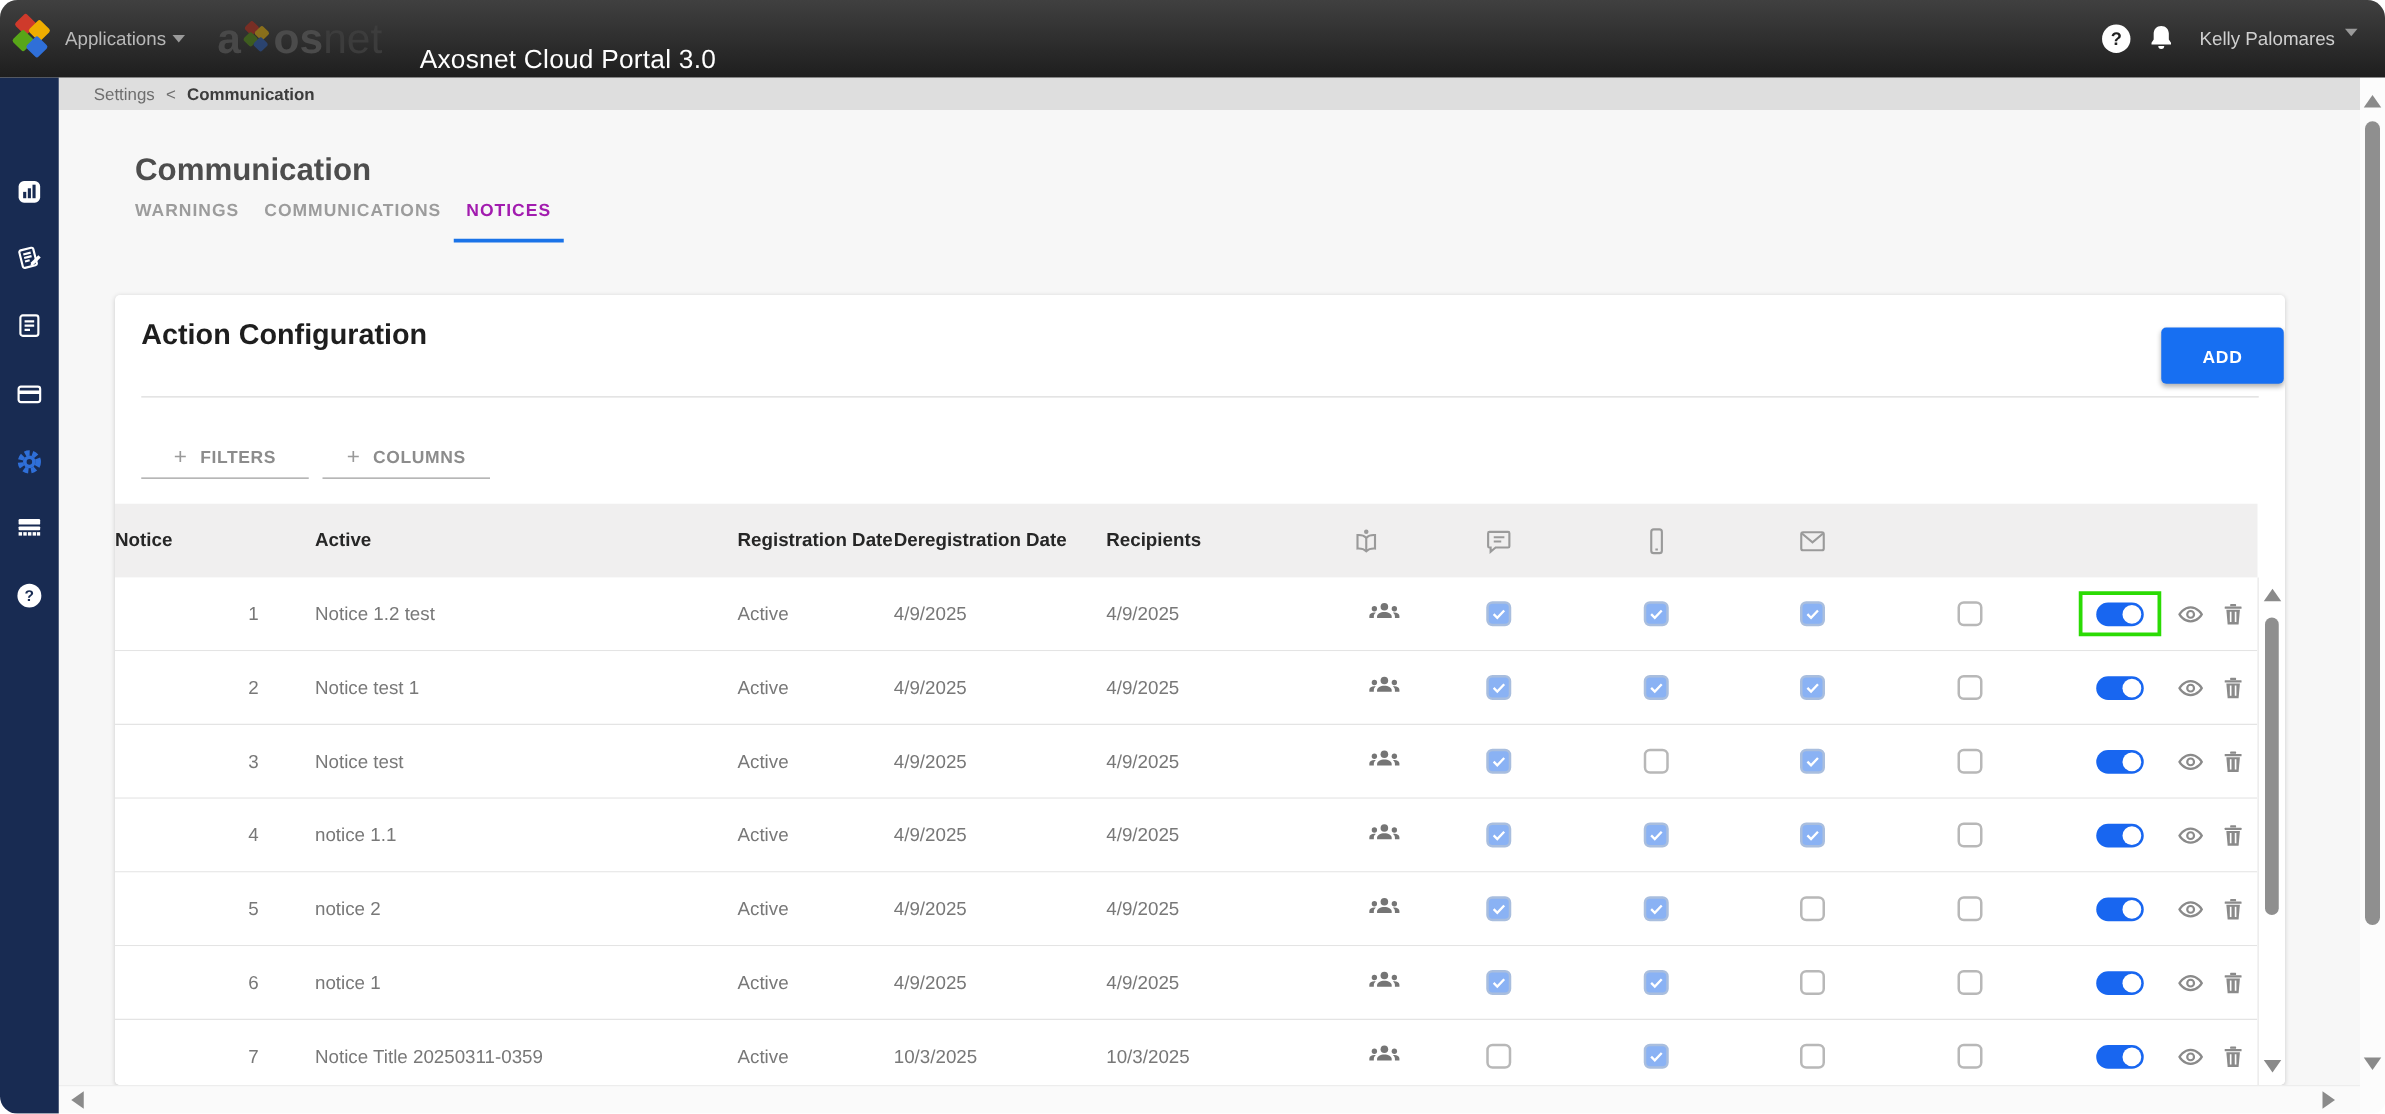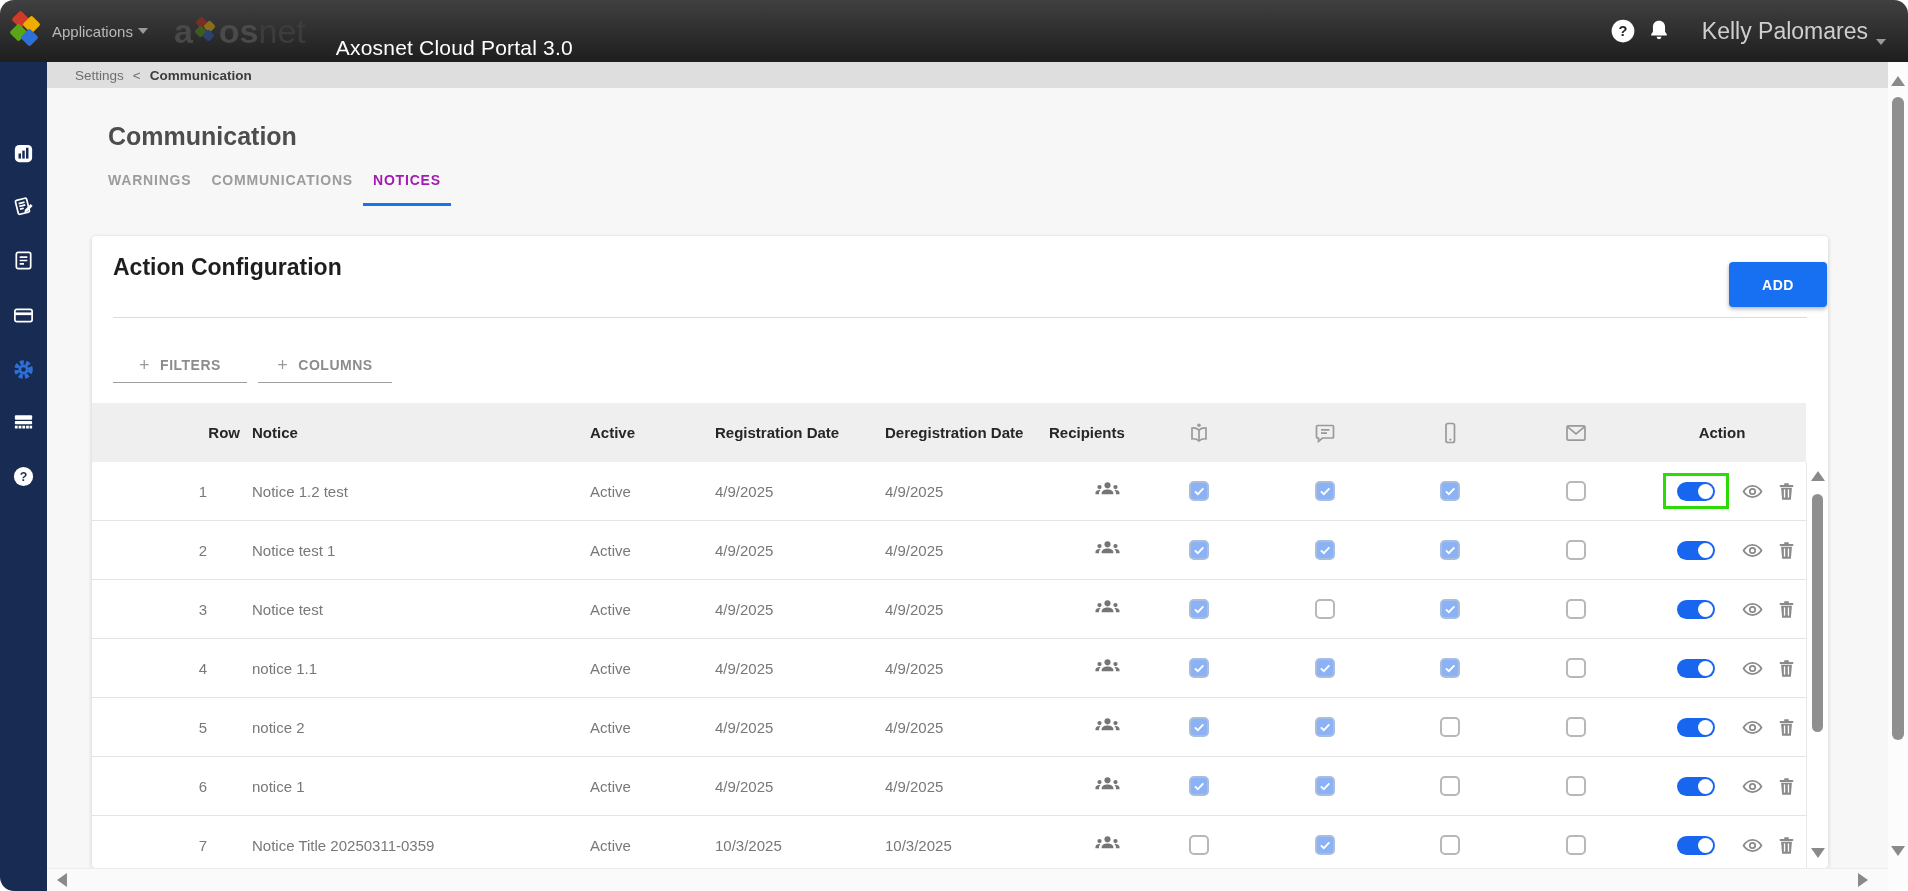--- a/index.html
+++ b/index.html
@@ -22,39 +22,39 @@
   .wm-logo { position:relative; width:24px; height:34px; margin:0 1px; opacity:.85; }
   .wm-logo i.d-red { width:9px; height:9px; left:3px; top:4px;  background:#8c2d22; }
   .wm-logo i.d-yel { width:9px; height:9px; left:11px; top:8px; background:#a38116; }
   .wm-logo i.d-grn { width:9px; height:9px; left:2px; top:13px; background:#44691c; }
   .wm-logo i.d-blu { width:9px; height:9px; left:10px; top:17px;background:#2b4a82; }
   .wm-os { font-size:34px; font-weight:bold; color:#4e4e4e; }
   .wm-net { font-size:34px; color:#3e3e3e; }
   .nav-title { margin-left:30px; color:#fff; font-size:21px; letter-spacing:.2px;margin-top:34px; }
   .nav-right { position:absolute; right:22px; top:0; height:62px; display:flex; align-items:center; gap:10px; }
   .nav-icon { width:26px; height:26px; cursor:pointer; }
-  .user-menu { display:flex; align-items:flex-end; gap:8px; color:#cfcfcf; font-size:23px; margin-left:20px; cursor:pointer; }
+  .user-menu { display:flex; align-items:flex-start; gap:8px; color:#cfcfcf; font-size:15px; margin-left:8px; cursor:pointer; }
 
   
   .sidebar { position:absolute; left:0; top:62px; width:47px; height:829px; background:#182b52;
              border-radius:0 0 0 12px; z-index:20; }
   .side-item { position:absolute; left:0; width:47px; height:26px; display:flex; justify-content:center; align-items:center; cursor:pointer; }
   .side-item svg { width:23px; height:23px; }
 
   
   .breadcrumb { position:absolute; left:47px; top:62px; width:1841px; height:26px; background:#dedede;
                 display:flex; align-items:center; padding-left:28px; font-size:13.5px; z-index:10; }
   .bc-parent { color:#6e6e6e; cursor:pointer; }
   .bc-sep { color:#6e6e6e; margin:0 9px; }
   .bc-current { color:#3c3c3c; font-weight:bold; }
 
   
   .page-bg { position:absolute; left:47px; top:88px; width:1841px; height:780px; background:#f7f7f7; }
   .page-title { position:absolute; left:108px; top:122px; font-size:25px; font-weight:bold; color:#4d4d4d; }
-  .tabs { position:absolute; left:98px; top:156px; height:50px; display:flex;justify-content:space-between; }
+  .tabs { position:absolute; left:98px; top:144px; height:50px; display:flex;justify-content:space-between; }
   .tab { padding:0 10px; display:flex; align-items:center; font-size:14px; font-weight:bold;
          letter-spacing:.8px; color:#9c9c9c; cursor:pointer; border-bottom:3.5px solid transparent; }
   .tab.active { color:#a21caf; border-bottom-color:#1a73e8; }
 
   
   .card { position:absolute; left:92px; top:236px; width:1736px; height:632px; background:#fff;
           border-radius:4px; box-shadow:0 1px 4px rgba(0,0,0,.18); overflow:hidden; }
   .card-title { position:absolute; left:21px; top:18px; font-size:23px; font-weight:bold; color:#1e1e1e; }
   .add-btn { position:absolute; left:1637px; top:26px; width:98px; height:45px; background:#176ff2; color:#fff;
              font-size:14px; font-weight:bold; letter-spacing:.6px; border:none; border-radius:4px;
@@ -235,21 +235,20 @@
     <div class="chip-btn chip-filters">
       <span class="plus">+</span>
       <span>FILTERS</span>
     </div>
     <div class="chip-btn chip-columns">
       <span class="plus">+</span>
       <span>COLUMNS</span>
     </div>
 
     <div class="t-head">
-      <div class="tc th c-rownum">Row</div>
       <div class="tc th">Notice</div>
       <div class="tc th">Active</div>
       <div class="tc th">Registration Date</div>
       <div class="tc th">Deregistration Date</div>
       <div class="tc th">Recipients</div>
       <div class="tc c-center hdr-ico">
         <svg viewBox="0 0 24 24" fill="none" stroke="#9a9a9a" stroke-width="1.7">
             <circle cx="12" cy="4.3" r="1.8" fill="#9a9a9a" stroke="none"></circle>
             <path d="M12 9.2C10.2 7.4 7.5 6.8 5 7v10.8c2.5-.2 5.2.4 7 2.2 1.8-1.8 4.5-2.4 7-2.2V7c-2.5-.2-5.2.4-7 2.2z"></path>
             <path d="M12 9.2V20"></path>
@@ -266,21 +265,20 @@
             <rect x="8" y="2.5" width="8.5" height="19" rx="2"></rect>
             <path d="M11.3 18.6h2"></path>
           </svg>
       </div>
       <div class="tc c-center hdr-ico">
         <svg viewBox="0 0 24 24" fill="none" stroke="#9a9a9a" stroke-width="1.7">
             <rect x="3" y="4.8" width="18" height="14.4" rx="1.5"></rect>
             <path d="M3.6 5.8l8.4 7 8.4-7"></path>
           </svg>
       </div>
-      <div class="tc th c-action-h">Action</div>
     </div>
 
     <div class="rows-zone">
         <div class="t-row">
           <div class="tc c-rownum">1</div>
           <div class="tc">Notice 1.2 test</div>
           <div class="tc">Active</div>
           <div class="tc">4/9/2025</div>
           <div class="tc">4/9/2025</div>
           <div class="tc c-recip">

